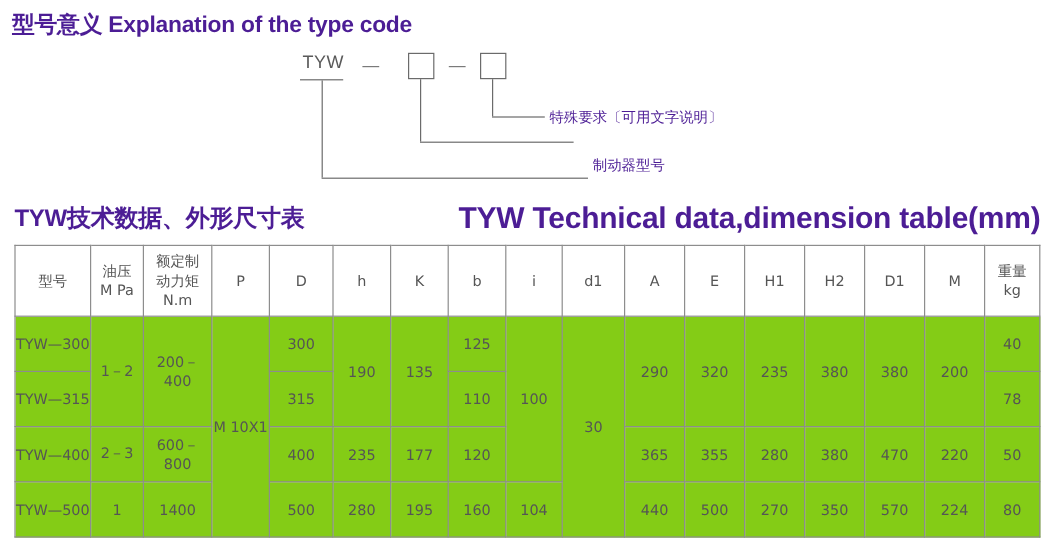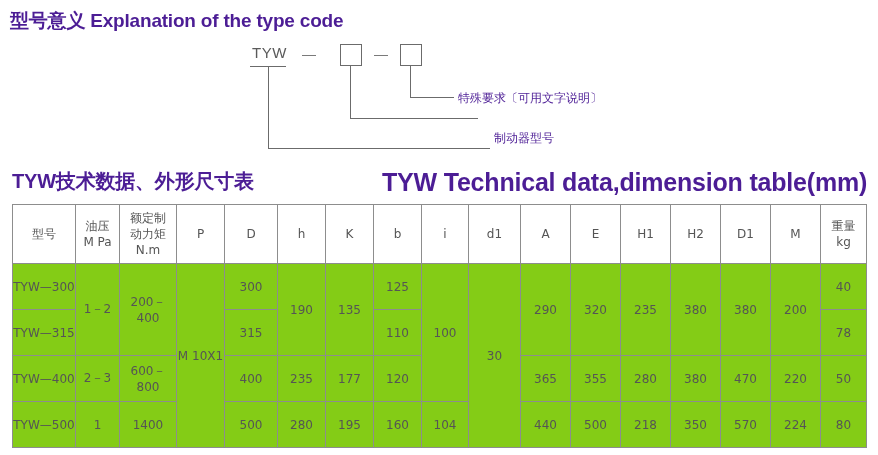--- a/index.html
+++ b/index.html
@@ -283,20 +283,20 @@
       <td class="cell-model">TYW—500</td>
       <td>1</td>
       <td>1400</td>
       <td>500</td>
       <td>280</td>
       <td>195</td>
       <td>160</td>
       <td>104</td>
       <td>440</td>
       <td>500</td>
-      <td>218</td>
+      <td>270</td>
       <td>350</td>
       <td>570</td>
       <td>224</td>
       <td>80</td>
     </tr>
   </tbody>
 </table>
 
 </body></html>

